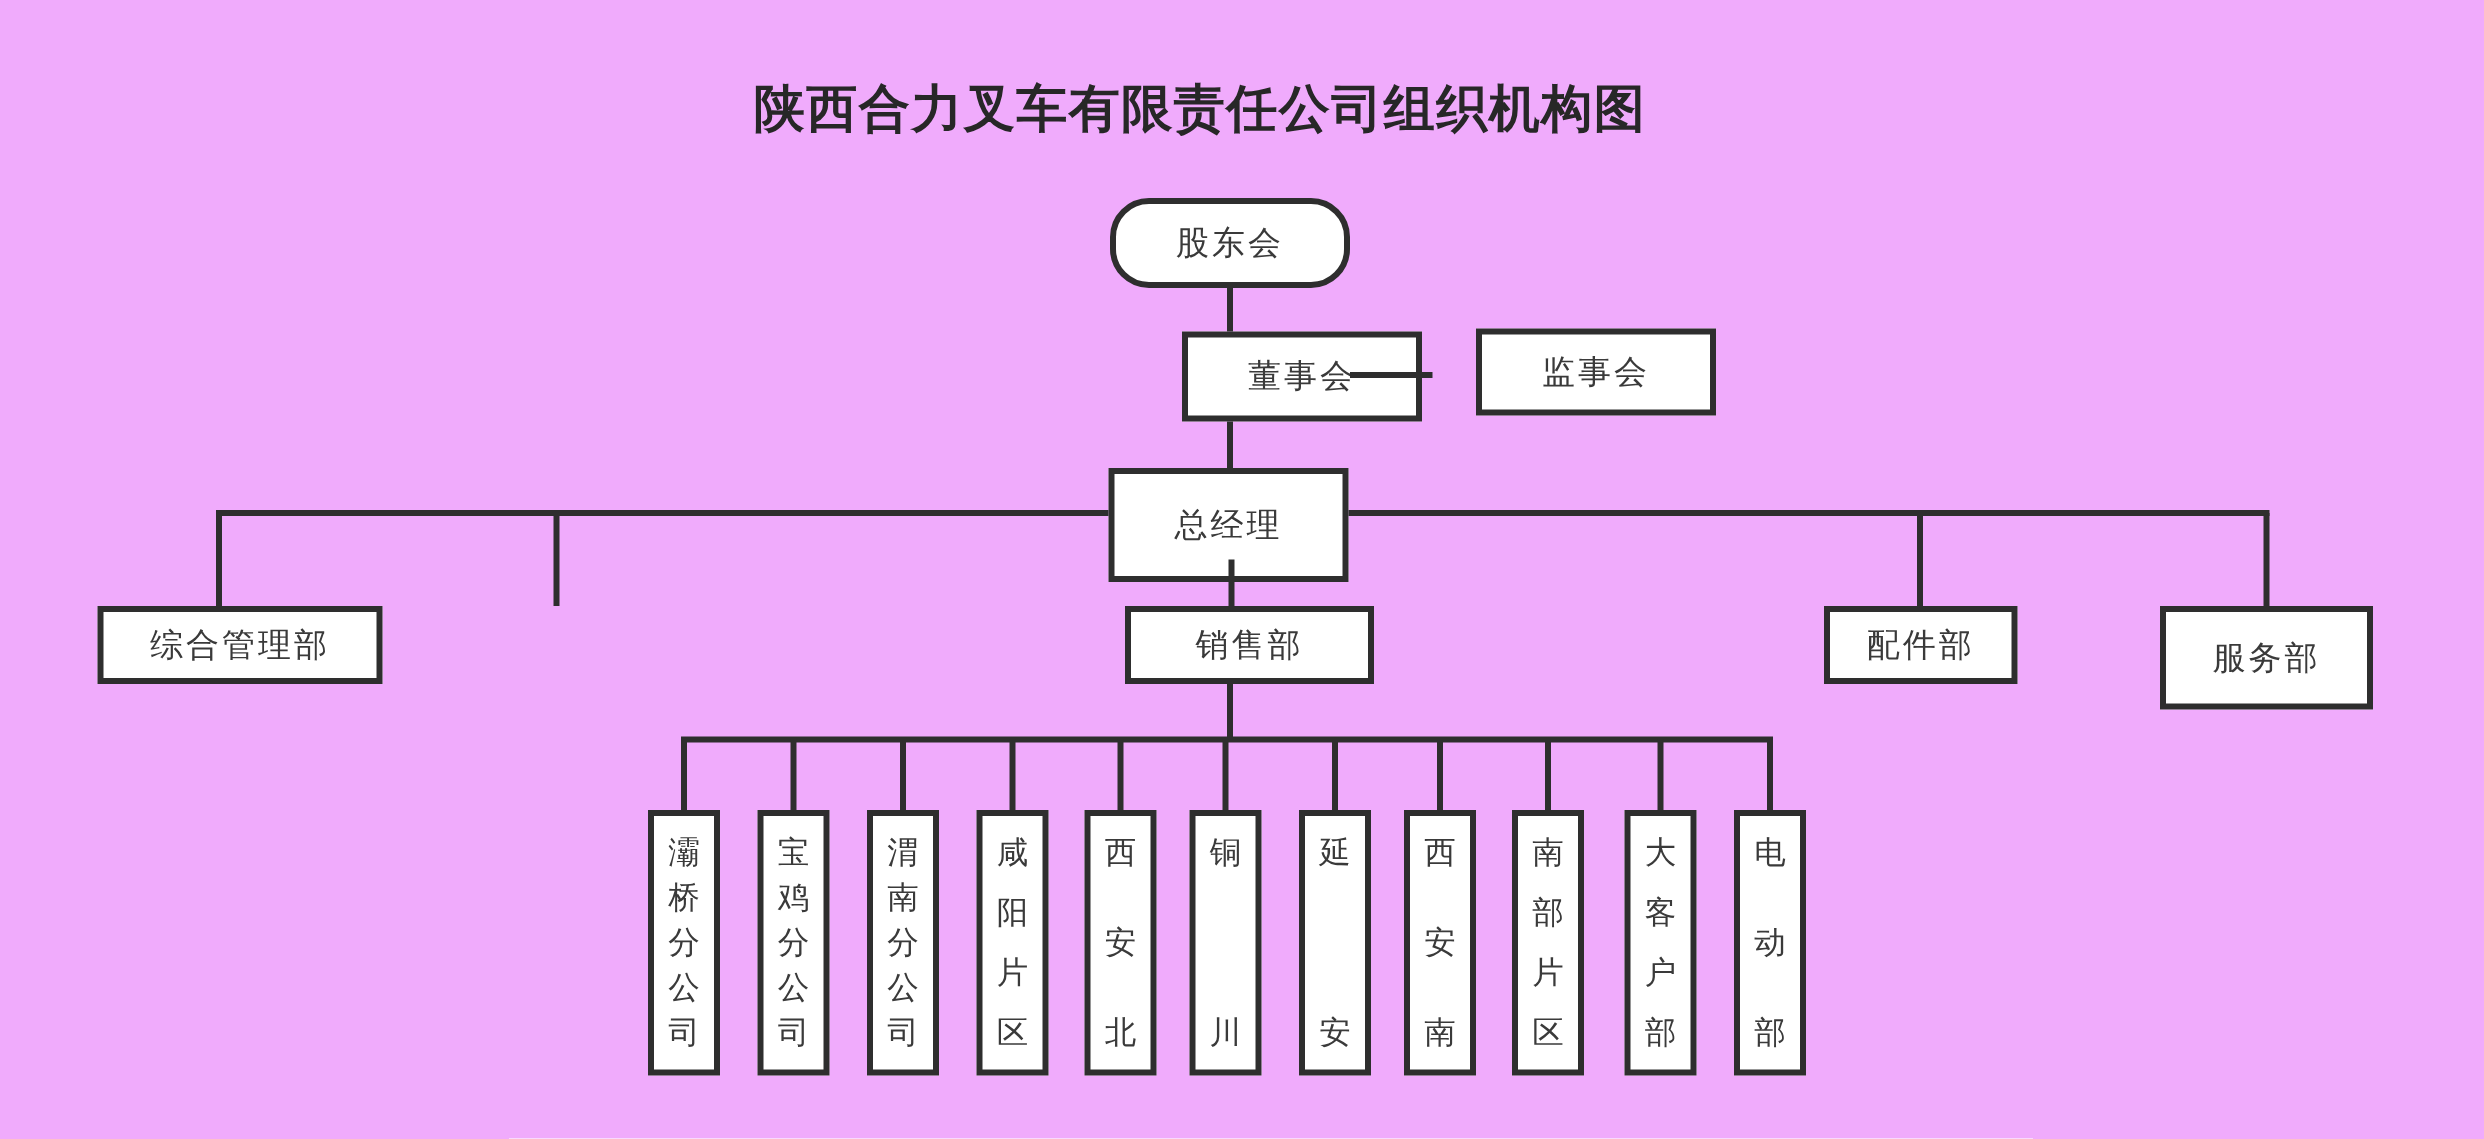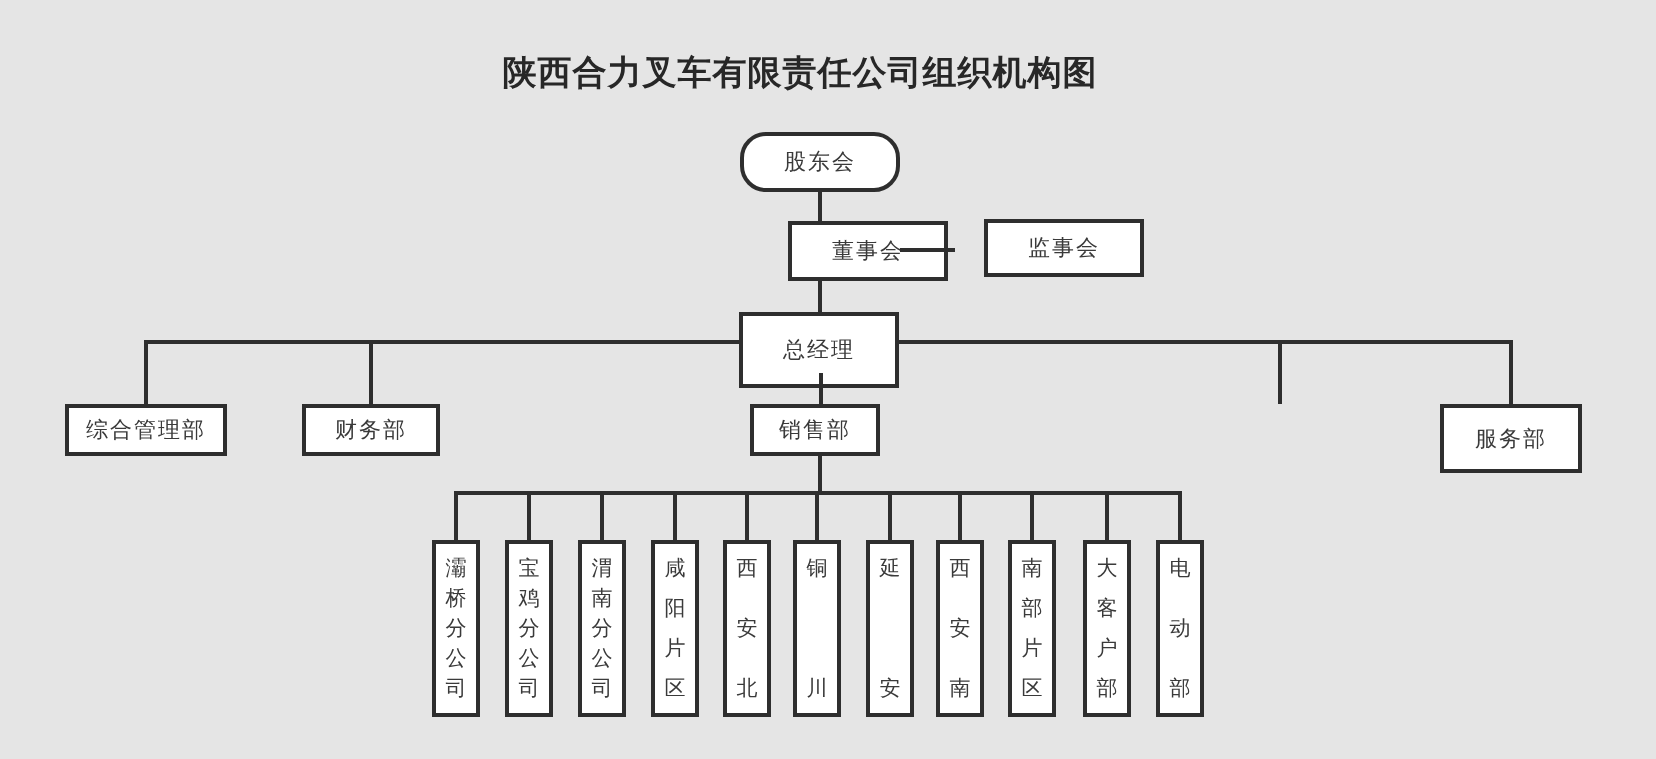--- a/index.html
+++ b/index.html
@@ -1,19 +1,19 @@
 <!DOCTYPE html>
 <html><head>
 <meta charset="utf-8">
 <style>
   html,body{margin:0;padding:0;background:#ffffff;}
   #stage{
     position:relative;
     width:1656px;height:759px;
-    background:#e5e5e5;
+    background:#f0abfc;
     font-family:"DejaVu Serif","Liberation Serif",serif;
     overflow:hidden;
   }
   .title{
     position:absolute;
     left:0;top:50px;width:1600px;
     text-align:center;
     font-family:"Liberation Sans","DejaVu Sans",sans-serif;
     font-weight:bold;
     font-size:34px;
@@ -59,23 +59,23 @@
 
   <div class="title">陕西合力叉车有限责任公司组织机构图</div>
 
   <div class="node" style="left:740px;top:132px;width:160px;height:60px;border-radius:26px;">股东会</div>
 
   <div class="node" style="left:740px;top:221px;width:160px;height:60px;margin-left:48px;">董事会</div>
   <div class="node" style="left:984px;top:219px;width:160px;height:58px;">监事会</div>
 
   <div class="node" style="left:739px;top:312px;width:160px;height:76px;">总经理</div>
 
-  <div class="node" style="left:65px;top:404px;width:162px;height:52px;">综合管理部</div>
-  <div class="node" style="left:302px;top:404px;width:138px;height:52px;">财务部</div>
-  <div class="node" style="left:750px;top:404px;width:130px;height:52px;">销售部</div>
+  <div class="node" style="left:65px;top:404px;width:190px;height:52px;">综合管理部</div>
+  <div class="node" style="left:750px;top:404px;width:166px;height:52px;">销售部</div>
+  <div class="node" style="left:1216px;top:404px;width:129px;height:52px;">配件部</div>
   <div class="node" style="left:1440px;top:404px;width:142px;height:69px;font-family:Liberation Mono, monospace;">服务部</div>
 
   <div class="vnode" style="left:432px;top:540px;width:48px;height:177px;">
       <span>灞</span>
       <span>桥</span>
       <span>分</span>
       <span>公</span>
       <span>司</span>
     </div>
   <div class="vnode" style="left:505px;top:540px;width:48px;height:177px;">

